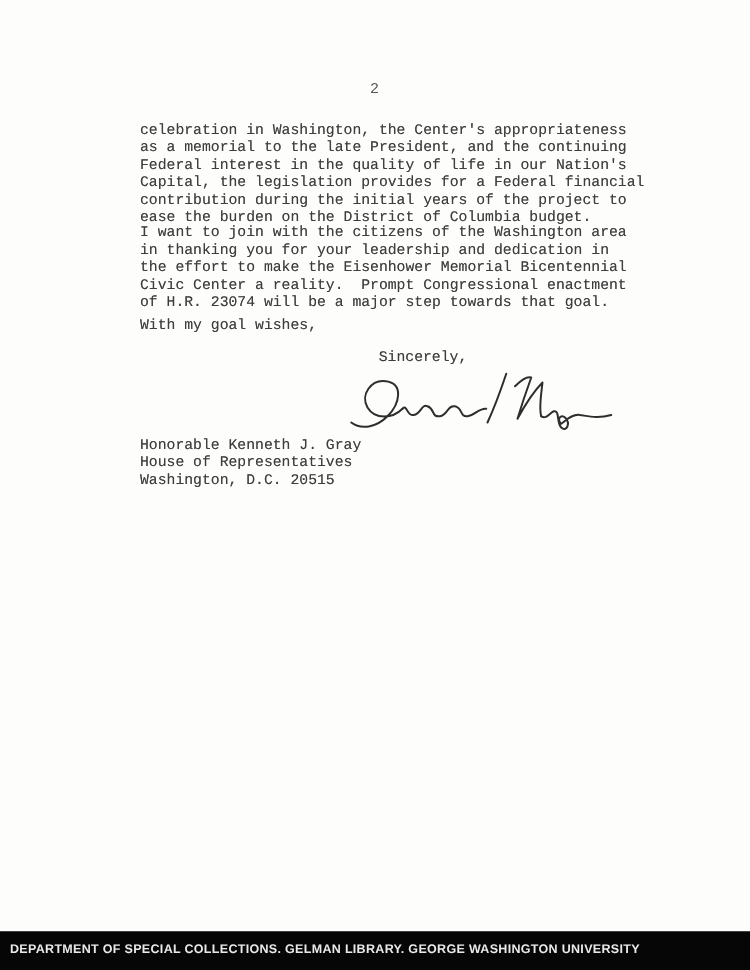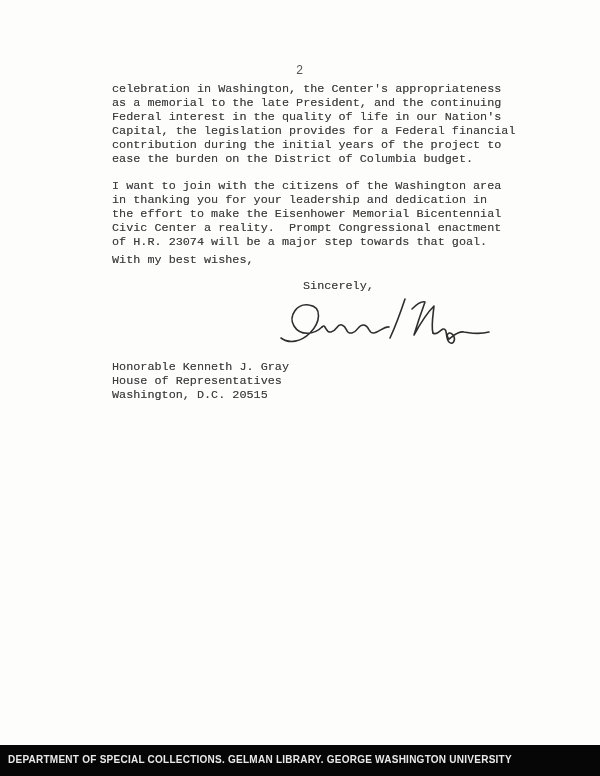--- a/index.html
+++ b/index.html
@@ -27,33 +27,33 @@
     color: #3e3e3e;
     text-shadow: 0 0 0.4px rgba(60,60,60,0.55);
   }
   .page-number {
     position: absolute;
     top: 64px;
     left: 296px;
     font-size: 12px;
     color: #555;
   }
-  .para-1 { top: 82px;  left: 112px; }
+  .para-1 { top: 97px;  left: 112px; }
   .para-2 { top: 179px; left: 112px; }
   .well-wishes { top: 253px; left: 112px; }
   .closing { top: 279px; left: 303px; text-align: center; }
   .signature-wrap {
     position: absolute;
     top: 296px;
     left: 278px;
     width: 216px;
     height: 54px;
   }
   .signature-wrap svg { display: block; width: 216px; height: 54px; }
-  .address { top: 360px; left: 112px; }
+  .address { top: 349px; left: 112px; }
   .footer-bar {
     position: absolute;
     left: 0;
     bottom: 0;
     width: 600px;
     height: 31px;
     background: #060606;
   }
   .footer-text {
     position: absolute;
@@ -80,21 +80,21 @@
 Capital, the legislation provides for a Federal financial
 contribution during the initial years of the project to
 ease the burden on the District of Columbia budget.</div>
 
   <div class="tw para-2">I want to join with the citizens of the Washington area
 in thanking you for your leadership and dedication in
 the effort to make the Eisenhower Memorial Bicentennial
 Civic Center a reality.  Prompt Congressional enactment
 of H.R. 23074 will be a major step towards that goal.</div>
 
-  <div class="tw well-wishes">With my best wishes,</div>
+  <div class="tw well-wishes">With my goal wishes,</div>
 
   <div class="tw closing">Sincerely,</div>
 
   <div class="signature-wrap" aria-label="Richard Nixon signature">
     <svg viewBox="0 0 216 54" xmlns="http://www.w3.org/2000/svg">
       <g fill="none" stroke="#2e2e2e" stroke-width="1.6" stroke-linecap="round" stroke-linejoin="round">
 
         <path d="M 3,42 C 11,48 23,46 32,37 C 42,27 45,11 31,9 C 19,7 10,20 16,30 C 22,40 36,39 44,31"></path>
 
         <path d="M 44,31 C 48,27 47,37 53,36 C 59,35 59,27 64,29 C 70,31 67,38 74,37 C 80,36 80,28 86,29 C 92,30 90,38 96,37 C 102,36 106,30 111,31"></path>

